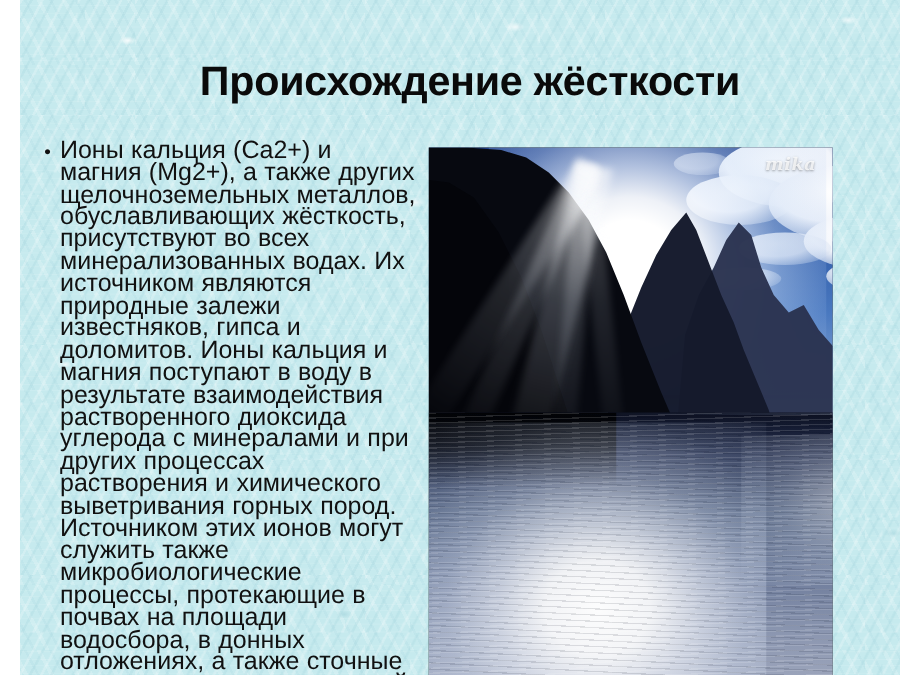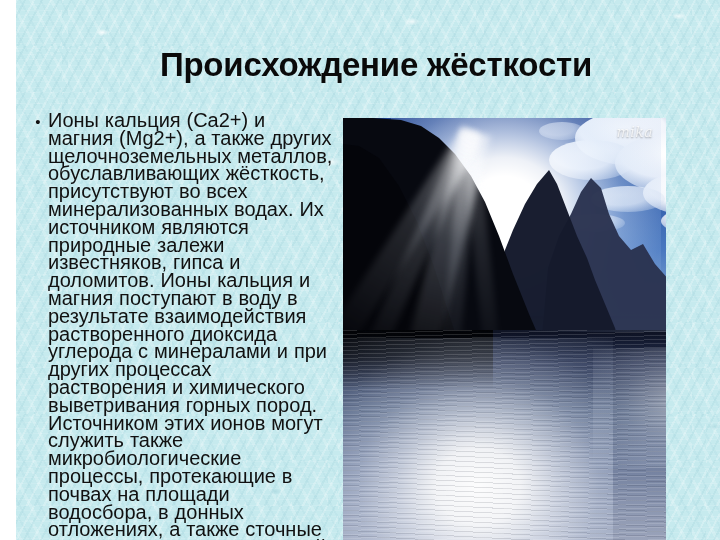--- a/index.html
+++ b/index.html
@@ -115,20 +115,21 @@
 
   
   .photo {
     position: absolute;
     left: 327px;
     top: 118px;
     width: 323px;
     height: 422px;
     overflow: hidden;
     background: #05060c;
+    font-weight: bold;
   }
   .photo-sky {
     position: absolute;
     left: 0; top: 0;
     width: 393px;
     height: 215px;
     background:
       linear-gradient(180deg, #1d3f8c 0%, #2f5ba8 32%, #4a79c0 62%, #7c9fcf 85%, #9bb4d8 100%);
   }
   

